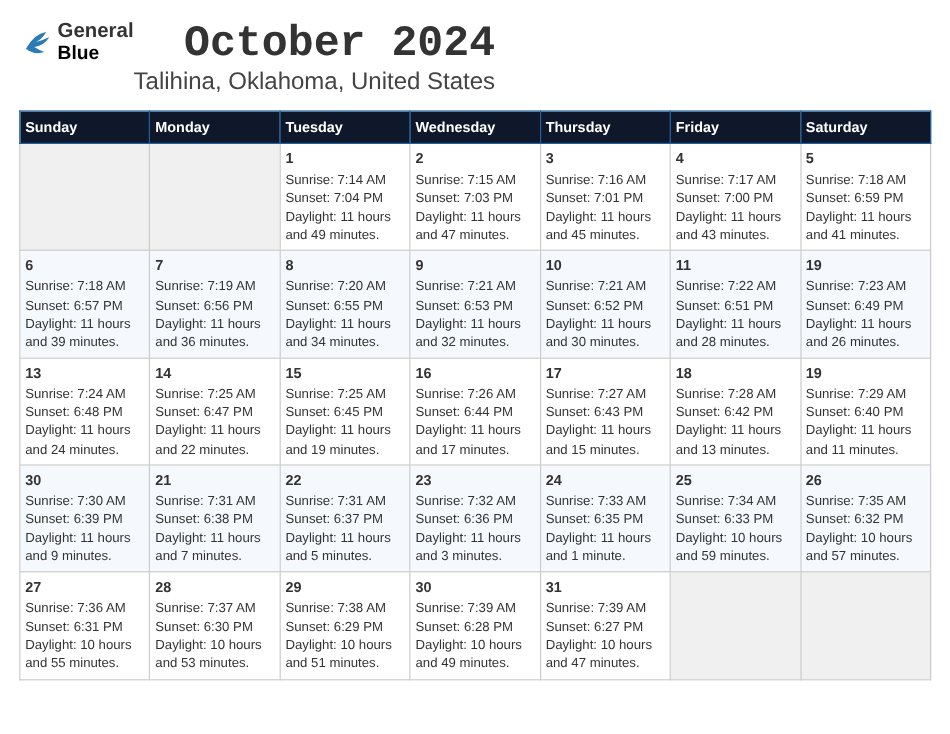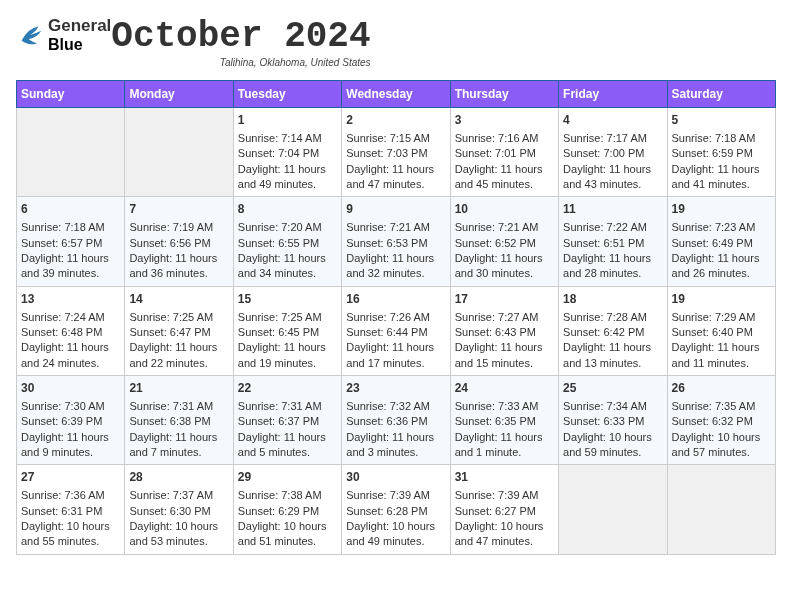--- a/index.html
+++ b/index.html
@@ -28,31 +28,30 @@
     .title-block {
       text-align: right;
     }
     .month-title {
       font-size: 36px;
       font-weight: bold;
       color: #333;
       font-family: Liberation Mono, monospace;
     }
     .location {
-      font-size: 10px;
+      font-size: 20px;
       color: #444;
-      font-style: italic;
     }
     table {
       width: 100%;
       border-collapse: collapse;
       font-size: 11px;
     }
     thead tr th {
-      background: #8b5cf6;
+      background: #0f172a;
       color: #fff;
       padding: 6px 4px;
       text-align: left;
       font-size: 12px;
       font-weight: bold;
       border: 1px solid #2060a0;
     }
     tbody tr td {
       border: 1px solid #ccc;
       vertical-align: top;

